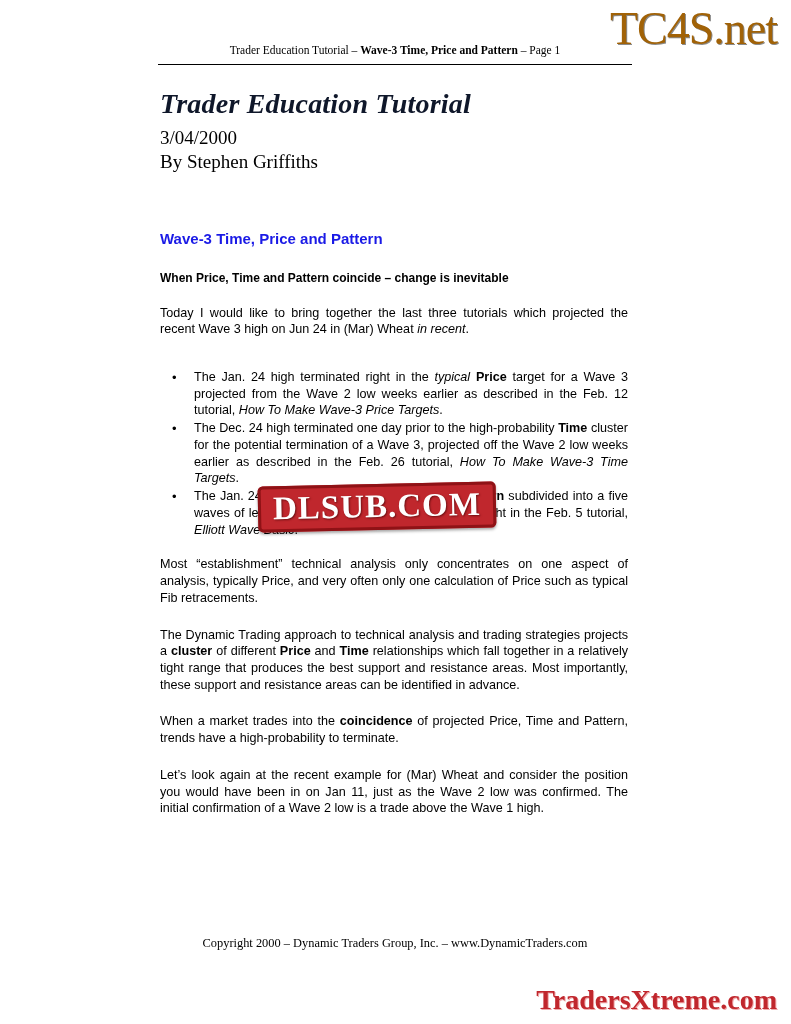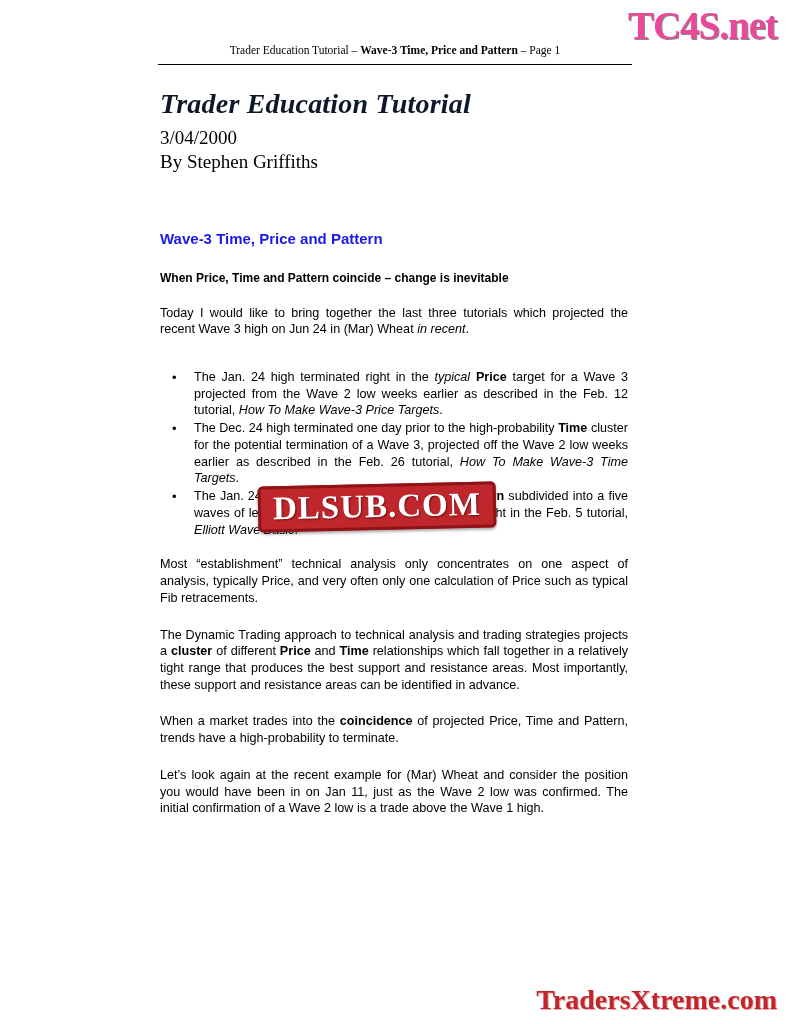--- a/index.html
+++ b/index.html
@@ -21,25 +21,25 @@
     inset: 0;
     background: #ffffff;
   }
 
   
   .wm-top {
     position: absolute;
     top: 6px;
     right: 14px;
     font-family: "Liberation Serif", serif;
-    font-weight: bold;
-    font-size: 39px;
+    font-weight: normal;
+    font-size: 46px;
     letter-spacing: -1px;
     line-height: 1;
-    color: #ec4899;
+    color: #a16207;
     text-shadow: 1px 1px 0 #8a8a8a;
     z-index: 5;
   }
   .wm-bottom {
     position: absolute;
     bottom: 10px;
     right: 14px;
     font-family: "Liberation Serif", serif;
     font-weight: bold;
     font-size: 28px;
@@ -208,16 +208,17 @@
     <p class="para"><span>When a market trades into the </span><span class="b">coincidence</span><span> of projected Price, Time and Pattern, trends have a high-probability to terminate.</span></p>
 
     <p class="para"><span>Let’s look again at the recent example for (Mar) Wheat and consider the position you would have been in on Jan 11, just as the Wave 2 low was confirmed. The initial confirmation of a Wave 2 low is a trade above the Wave 1 high.</span></p>
 
   </div>
 
   <div class="wm-center">
     <span class="band">DLSUB.COM</span>
   </div>
 
+  <div class="footer">Copyright 2000 – Dynamic Traders Group, Inc. – www.DynamicTraders.com</div>
 
   <div class="wm-bottom">TradersXtreme.com</div>
 
 </div>
 
 </body></html>

